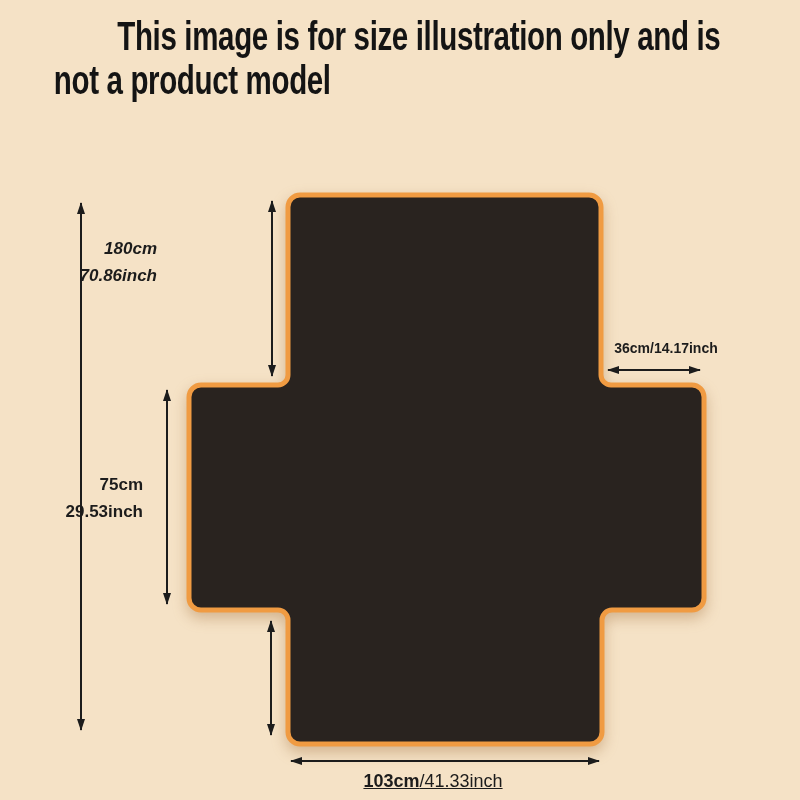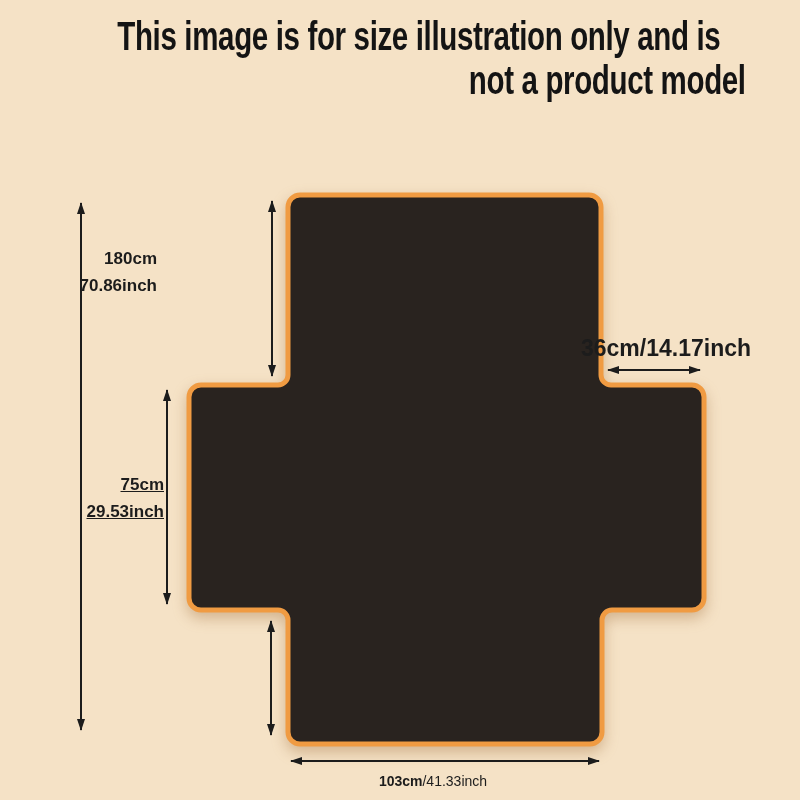--- a/index.html
+++ b/index.html
@@ -7,21 +7,21 @@
     width:800px;height:800px;overflow:hidden;
     background:#f5e2c6;
     font-family:"Liberation Sans",sans-serif;
     -webkit-font-smoothing:antialiased;
   }
   .stage{position:relative;width:800px;height:800px;}
 
   
   .title{
     position:absolute;top:14px;left:0;width:800px;
-    text-align:right;color:#141414;font-weight:700;
+    text-align:left;color:#141414;font-weight:700;
   }
   .title .line{
     display:inline-block;white-space:nowrap;
     font-size:41px;line-height:44px;
     transform:scaleX(.72);transform-origin:50% 50%;
     letter-spacing:-.5px;
   }
 
   
   .diagram-svg{position:absolute;left:0;top:0;width:800px;height:800px;}
@@ -31,26 +31,26 @@
   }
   .dim-line{stroke:#1c1c1c;stroke-width:2;}
 
   
   .lbl{
     position:absolute;white-space:nowrap;
     font-size:17px;font-weight:700;color:#1c1c1c;line-height:27px;
   }
   .lbl.right{text-align:right;}
   .lbl.center{text-align:center;}
-  .lbl-total{right:643px;top:245px;}
+  .lbl-total{right:643px;top:235px;font-style:italic;}
   .lbl-back{right:542px;top:243px;}
-  .lbl-side{left:556px;top:335px;width:220px;font-size:23px;}
-  .lbl-seat{right:636px;top:471px;text-decoration:underline;}
+  .lbl-side{left:556px;top:335px;width:220px;font-size:14px;}
+  .lbl-seat{right:657px;top:471px;}
   .lbl-front{right:540px;top:655px;}
-  .lbl-bottom{left:283px;top:768px;width:300px;font-size:14px;}
+  .lbl-bottom{left:283px;top:768px;width:300px;font-size:18px;text-decoration:underline;}
   .lbl-bottom .cm{font-weight:700;}
   .lbl-bottom .inch{font-weight:400;}
 </style>
 </head>
 <body>
 
 <div class="stage">
 
   <div class="title">
     <span class="line">This image is for size illustration only and is</span><br>

